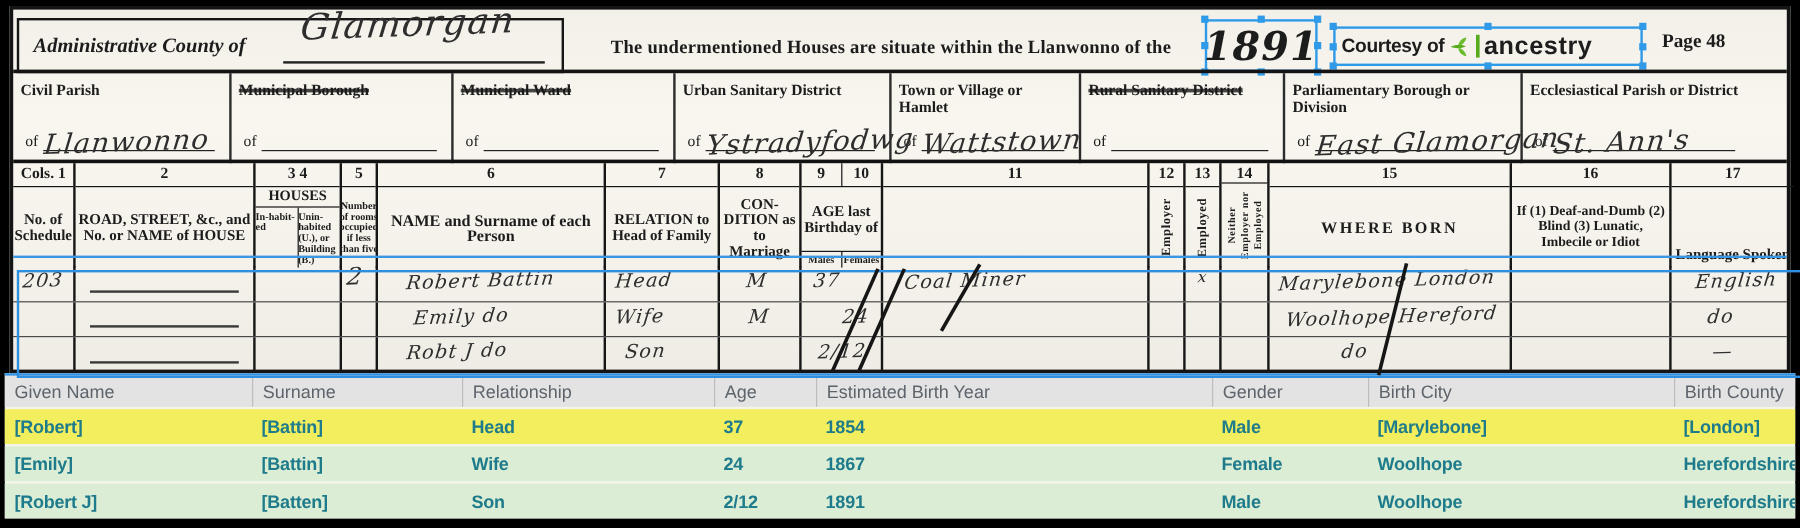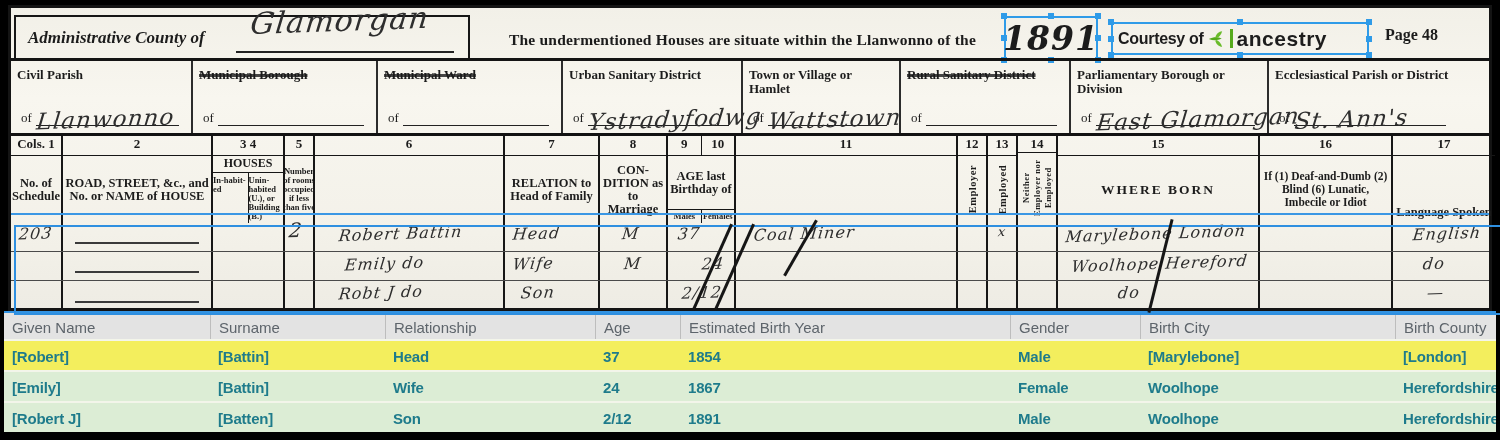--- a/index.html
+++ b/index.html
@@ -219,20 +219,21 @@
           <div>In-habit-ed</div>
           <div>Unin-habited (U.), or Building (B.)</div>
         </div>
       </div>
       <div class="col tiny" style="width:30px">
         <div class="cnum">5</div>
         <div class="clabel">Number of rooms occupied if less than five</div>
       </div>
       <div class="col" style="width:190px">
         <div class="cnum">6</div>
+        <div class="clabel" style="font-size:13.5px">NAME and Surname of each Person</div>
       </div>
       <div class="col" style="width:95px">
         <div class="cnum">7</div>
         <div class="clabel">RELATION to Head of Family</div>
       </div>
       <div class="col" style="width:68px">
         <div class="cnum">8</div>
         <div class="clabel">CON-DITION as to Marriage</div>
       </div>
       <div class="col" style="width:68px">
@@ -260,21 +261,21 @@
       <div class="col" style="width:40px">
         <div class="cnum">14</div>
         <div class="vert" style="font-size:8.5px">Neither Employer nor Employed</div>
       </div>
       <div class="col" style="width:202px">
         <div class="cnum">15</div>
         <div class="clabel" style="font-size:13.5px;letter-spacing:2px">WHERE BORN</div>
       </div>
       <div class="col" style="width:133px">
         <div class="cnum">16</div>
-        <div class="clabel" style="font-size:11.5px">If (1) Deaf-and-Dumb (2) Blind (6) Lunatic, Imbecile or Idiot</div>
+        <div class="clabel" style="font-size:11.5px">If (1) Deaf-and-Dumb (2) Blind (3) Lunatic, Imbecile or Idiot</div>
       </div>
       <div class="col" style="width:102px">
         <div class="cnum">17</div>
         <div class="clabel">Language Spoken</div>
       </div>
     </div>
 
     <div class="rec-topline"></div>
     <div class="records">
       <div class="rrow">

